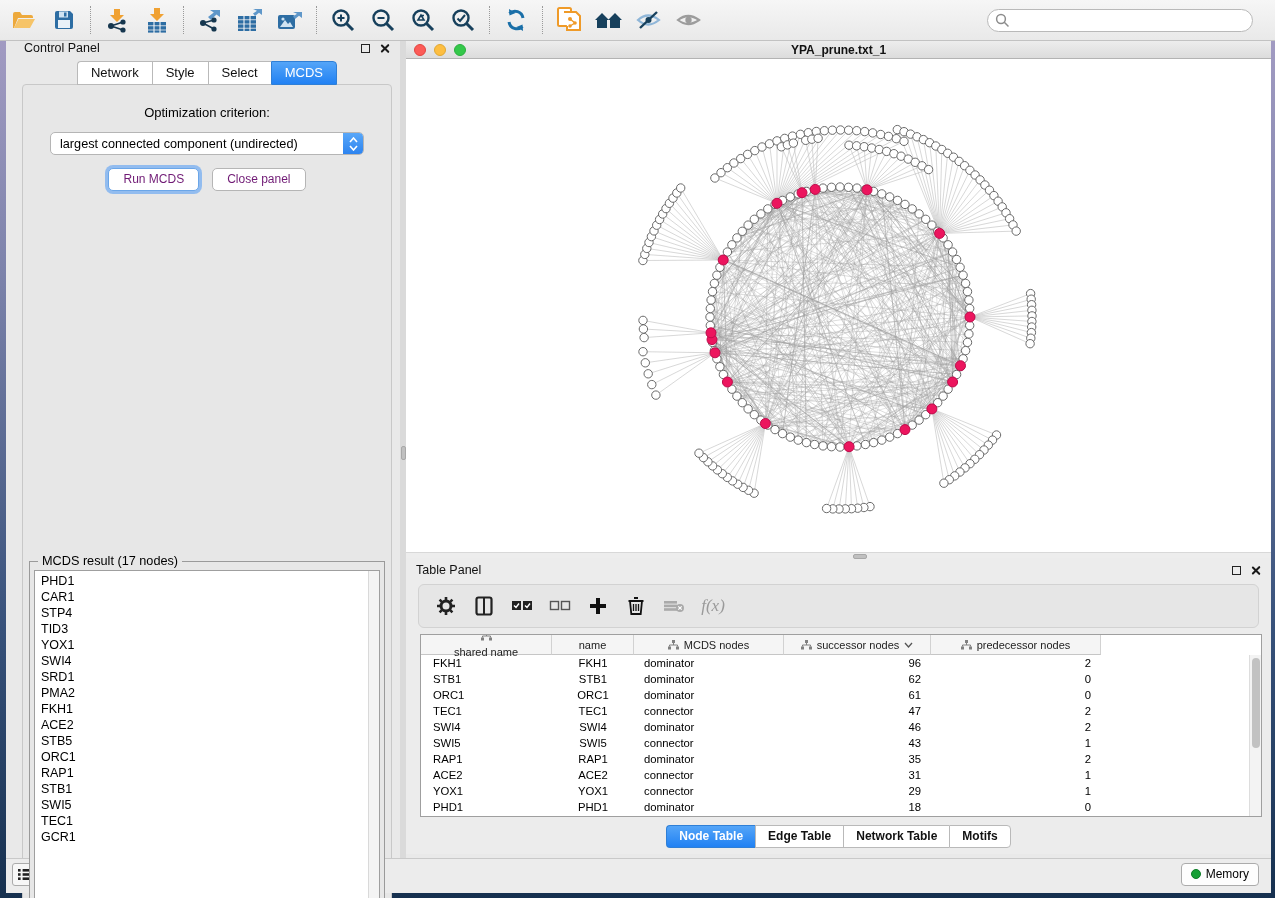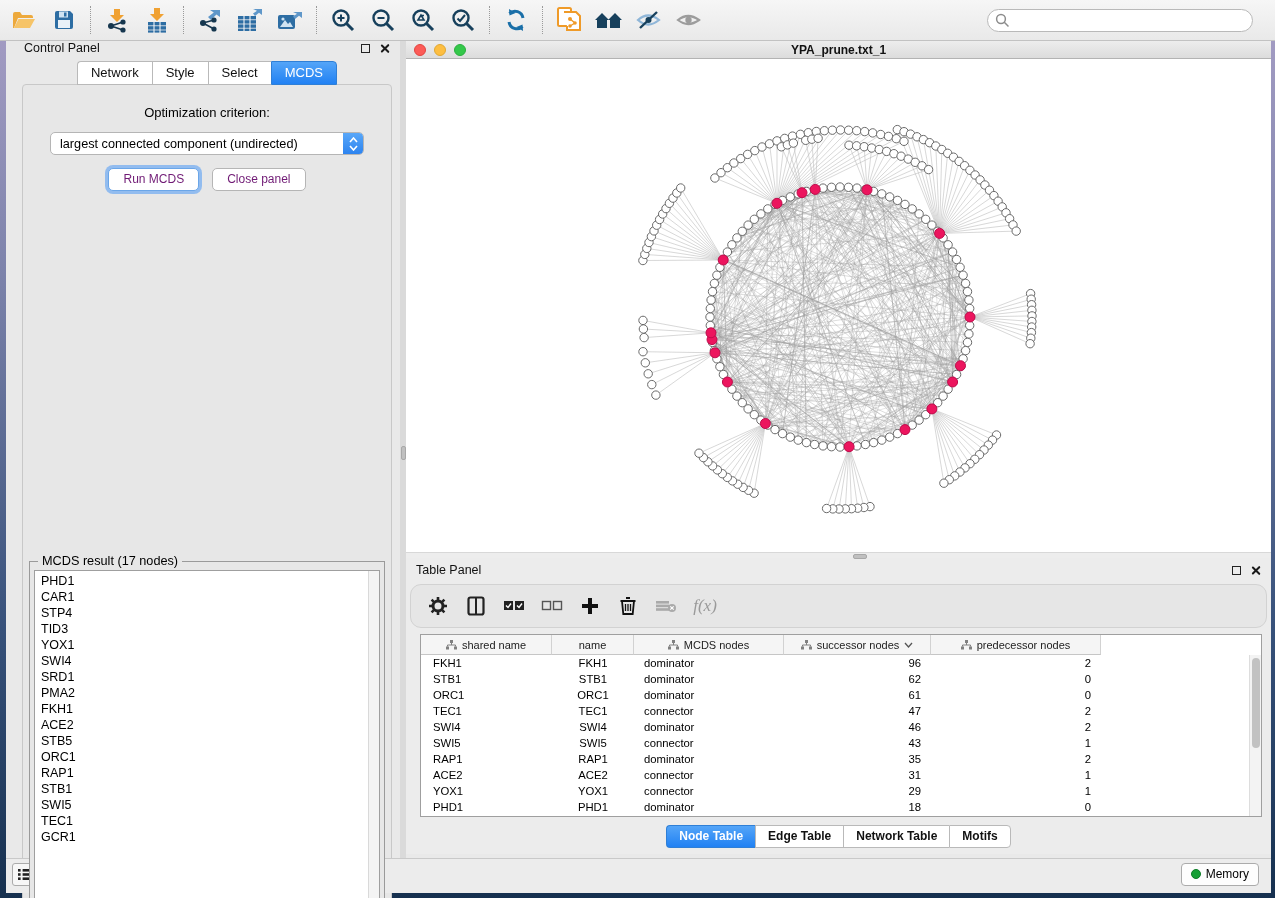--- a/index.html
+++ b/index.html
@@ -65,28 +65,28 @@
   .tl.red { background:#fc5b57; border:1px solid #e2443f; }
   .tl.yellow { background:#fdbe41; border:1px solid #e0a832; }
   .tl.green { background:#34c84a; border:1px solid #2aaf3e; }
   .net-title { position:absolute; left:0; right:0; text-align:center; font-size:12px; font-weight:700; color:#111; }
   .net-canvas { flex:1; background:#fff; position:relative; }
   .net-canvas svg { position:absolute; inset:0; }
   .hsplit { height:6px; background:#ededed; position:relative; border-top:1px solid #d8d8d8; }
   .hsplit .handle { position:absolute; left:447px; top:0.5px; height:5px; width:14px; background:#c0c0c0; border:1px solid #a8a8a8; border-radius:2px; }
   
   .table-panel { height:296px; background:#ececec; display:flex; flex-direction:column; }
-  .tp-toolbar { height:44px; margin:2px 4px 0; background:#e6e6e6; border:1px solid #d2d2d2; border-radius:11px; display:flex; align-items:center; padding-left:10px; gap:4px; }
+  .tp-toolbar { height:44px; margin:2px 12px 0; background:#e6e6e6; border:1px solid #d2d2d2; border-radius:6px; display:flex; align-items:center; padding-left:10px; gap:4px; }
   .tpbtn { width:34px; height:32px; display:flex; align-items:center; justify-content:center; border-radius:3px; }
   .fx-label { font-family:"Liberation Serif", serif; font-style:italic; color:#9a9a9a; font-size:17px; padding-left:2px; }
   .ttable { margin:6px 9px 0 14px; height:183px; background:#fff; border:1px solid #9f9f9f; position:relative; overflow:hidden; }
   .thead { display:flex; height:20px; }
   .th { background:#f5f5f5; border-right:1px solid #d2d2d2; border-bottom:1px solid #c6c6c6; display:flex; align-items:center; justify-content:center; gap:5px; font-size:11px; color:#222; }
   .th .orgicon { flex:0 0 auto; }
-  .c-shared { width:131px; } .c-name { width:82px; } .c-role { width:150px; } .c-succ { width:147px;justify-content:center; } .c-pred { width:170px; }
+  .c-shared { width:131px;flex-direction:column; } .c-name { width:82px; } .c-role { width:150px; } .c-succ { width:147px;justify-content:center; } .c-pred { width:170px; }
   .trow { display:flex; height:16px; align-items:center; }
   .tcell { font-size:11.3px; color:#000; overflow:hidden; white-space:nowrap; }
   .trow .c-shared { padding-left:12px; }
   .trow .c-name { text-align:center; }
   .trow .c-role { padding-left:10px; }
   .trow .c-succ { text-align:right; padding-right:10px; }
   .trow .c-pred { text-align:right; padding-right:10px; }
   .vscroll { position:absolute; right:0; top:20px; bottom:0; width:12px; background:#f3f3f3; border-left:1px solid #ddd; }
   .vscroll .thumb { position:absolute; left:1.5px; top:3px; width:8px; height:90px; background:#c2c2c2; border-radius:4px; }
   .tp-tabs { display:flex; justify-content:center; margin-top:8px;font-weight:bold; }

